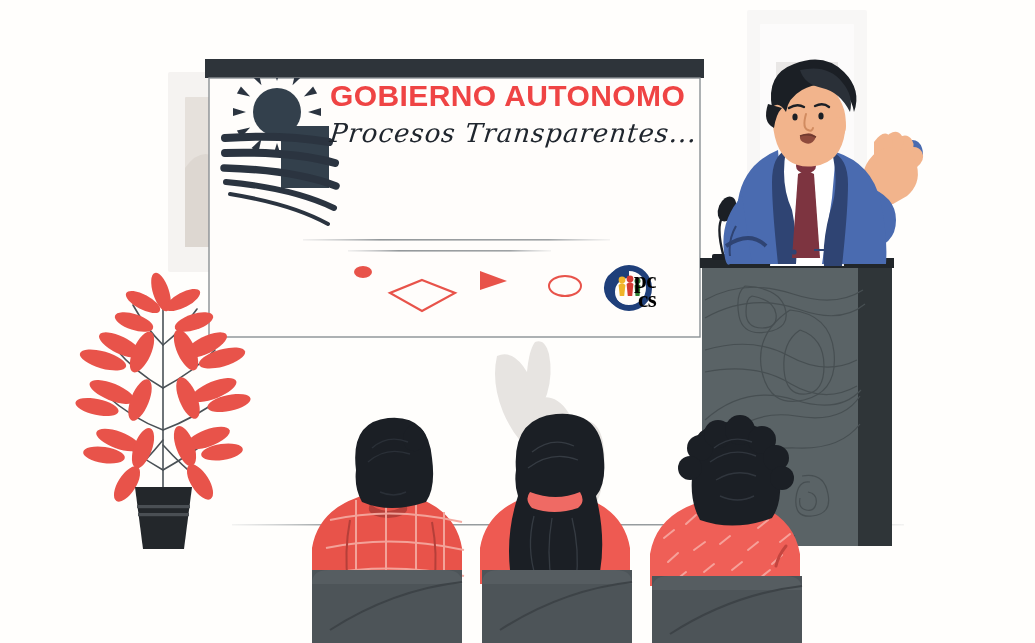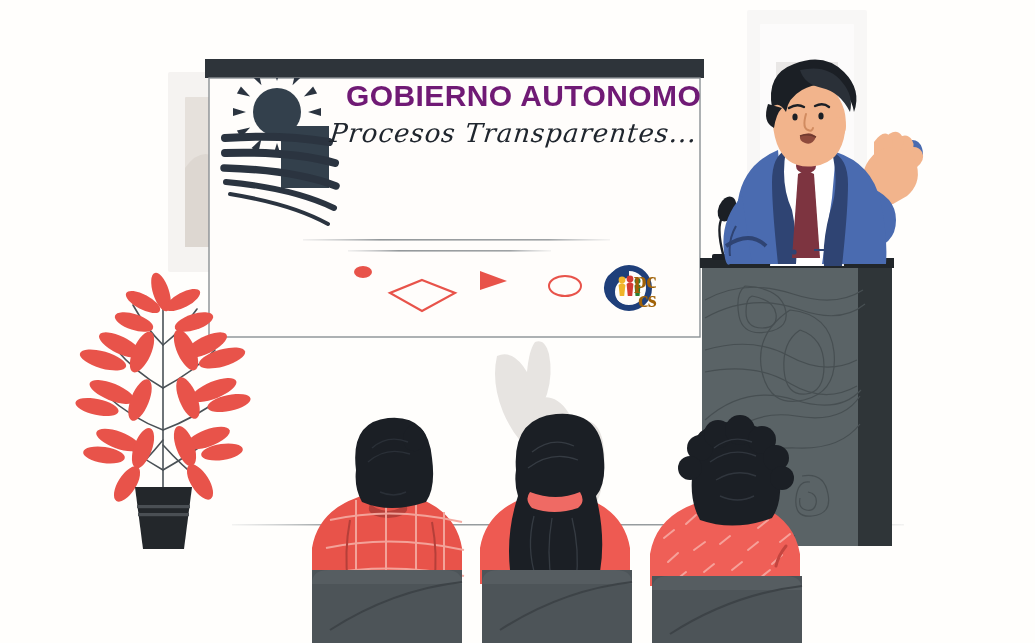--- a/index.html
+++ b/index.html
@@ -22,24 +22,23 @@
     position: absolute;
     left: 330px;
     top: 80px;
     width: 360px;
   }
   .slide-line {
     font-family: "Liberation Sans", sans-serif;
     font-weight: bold;
     font-size: 30px;
     letter-spacing: 0.4px;
-    color: #701a75;
+    color: #ef4444;
     line-height: 1.08;
     white-space: nowrap;
-    margin-left: 16px;
   }
   #slide-tagline {
     font-family: "DejaVu Serif", serif;
     font-style: italic;
     font-size: 26px;
     color: #20262e;
     letter-spacing: 1px;
     margin-top: 6px;
     transform: skewX(-6deg);
     white-space: nowrap;
@@ -416,18 +415,18 @@
     </g>
 
   </svg>
 
   <div id="slide-text-block">
     <div class="slide-line">GOBIERNO AUTONOMO</div>
     <div id="slide-tagline">Procesos  Transparentes...</div>
   </div>
 
   <div class="abs" style="left:634px; top:272px; font-family:'Liberation Serif',serif;
-       font-weight:bold; font-size:23px; color:#a16207; line-height:0.82; letter-spacing:-0.5px;">
+       font-weight:bold; font-size:23px; color:#000000; line-height:0.82; letter-spacing:-0.5px;">
     <div>pc</div>
     <div style="margin-left:4px;">cs</div>
   </div>
 
 </div>
 
 </body></html>

